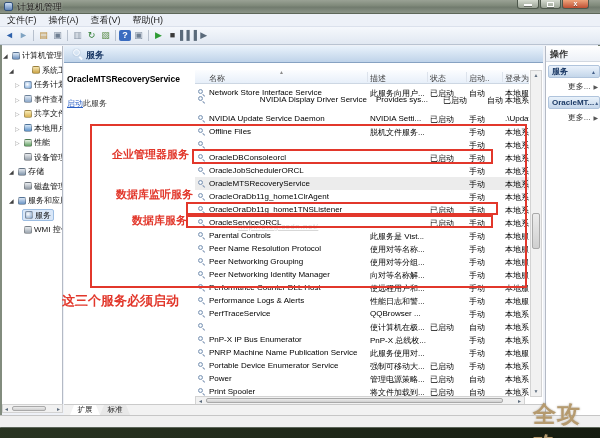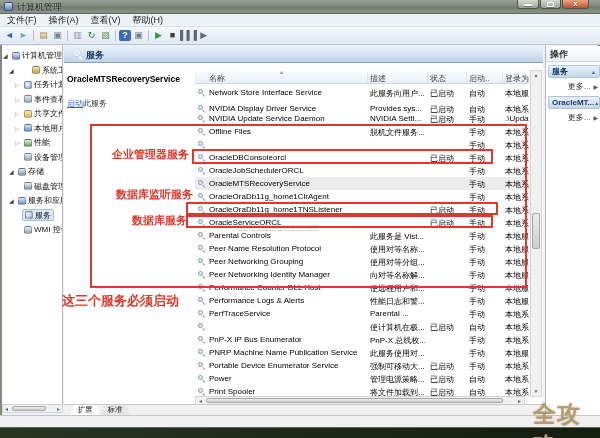--- a/index.html
+++ b/index.html
@@ -299,21 +299,21 @@
           </div>
         <div class="rows" id="rows">
             <div class="row" style="top: 0px;">
               <span class="svc-ico"></span>
               <span class="cell c-name">Network Store Interface Service</span>
               <span class="cell c-desc">此服务向用户...</span>
               <span class="cell c-status">已启动</span>
               <span class="cell c-start">自动</span>
               <span class="cell c-logon">本地服务</span>
             </div>
-            <div class="row" style="top: 16px;">
+            <div class="row" style="top: 7px; text-align: right;">
               <span class="svc-ico"></span>
               <span class="cell c-name">NVIDIA Display Driver Service</span>
               <span class="cell c-desc">Provides sys...</span>
               <span class="cell c-status">已启动</span>
               <span class="cell c-start">自动</span>
               <span class="cell c-logon">本地系统</span>
             </div>
             <div class="row" style="top: 26px;">
               <span class="svc-ico"></span>
               <span class="cell c-name">NVIDIA Update Service Daemon</span>
@@ -429,21 +429,21 @@
               <span class="svc-ico"></span>
               <span class="cell c-name">Performance Logs &amp; Alerts</span>
               <span class="cell c-desc">性能日志和警...</span>
               <span class="cell c-status"></span>
               <span class="cell c-start">手动</span>
               <span class="cell c-logon">本地服务</span>
             </div>
             <div class="row" style="top: 221px;">
               <span class="svc-ico"></span>
               <span class="cell c-name">PerfTraceService</span>
-              <span class="cell c-desc">Parental ...</span>
+              <span class="cell c-desc">QQBrowser ...</span>
               <span class="cell c-status"></span>
               <span class="cell c-start">手动</span>
               <span class="cell c-logon">本地系统</span>
             </div>
             <div class="row" style="top: 234px;">
               <span class="svc-ico"></span>
               <span class="cell c-desc">使计算机在极...</span>
               <span class="cell c-status">已启动</span>
               <span class="cell c-start">自动</span>
               <span class="cell c-logon">本地系统</span>

